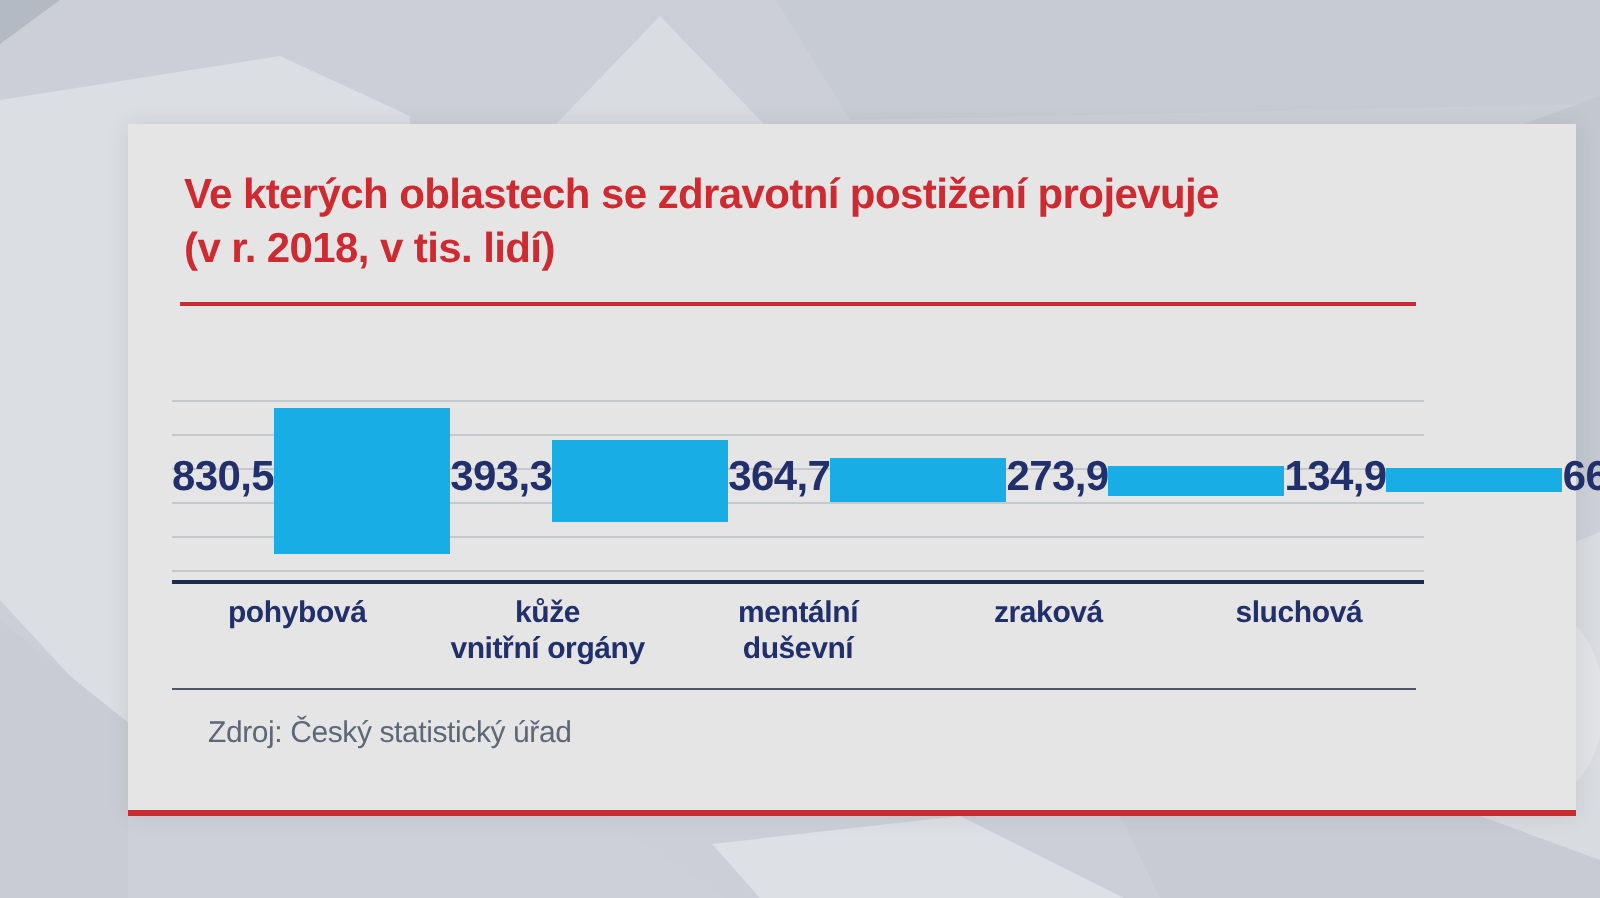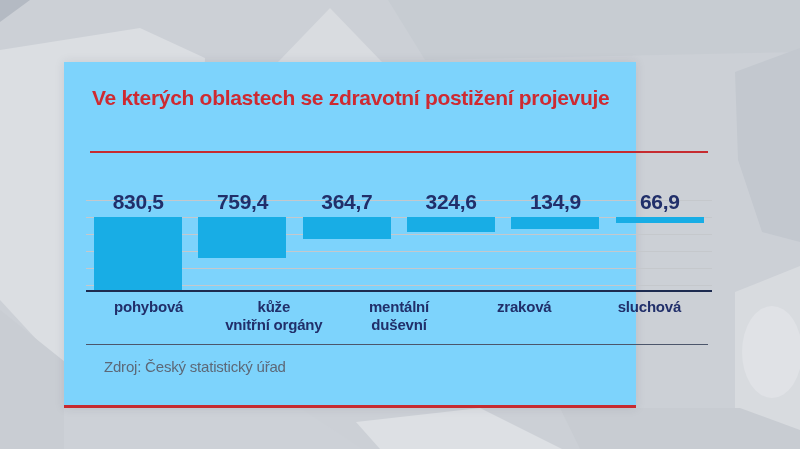--- a/index.html
+++ b/index.html
@@ -5,41 +5,41 @@
   html,body{margin:0;padding:0;}
   body{
     width:800px;height:449px;overflow:hidden;position:relative;
     font-family:"Liberation Sans","DejaVu Sans",sans-serif;
     background:#ccd0d6;
   }
   .stage{position:absolute;inset:0;width:800px;height:449px;}
   .map-bg{position:absolute;left:0;top:0;width:800px;height:449px;}
 
   .card{
-    position:absolute;left:64px;top:62px;width:572px;height:343px;
-    background:#7dd3fc;
+    position:absolute;left:64px;top:62px;width:724px;height:343px;
+    background:#e5e5e5;
     border-bottom:3px solid var(--accent-red,#c62b30);
     box-shadow:0 0 10px rgba(40,50,70,0.10);
   }
   .title{
     position:absolute;left:28px;top:22px;right:24px;
     color:var(--title-red,#ce2a31);
     font-size:21px;font-weight:bold;line-height:27px;letter-spacing:-0.3px;
   }
   .title-rule{
     position:absolute;left:26px;top:89px;width:618px;height:2px;
     background:var(--accent-red,#c62b30);
   }
   .plot{
     position:absolute;left:22px;top:128px;width:626px;height:100px;
     border-bottom:2px solid var(--baseline-navy,#1d2b50);
   }
   .gridline{position:absolute;left:0;width:100%;height:1px;background:#c5c8cc;}
   .cols{position:absolute;inset:0;display:flex;}
-  .col{flex:1;display:flex;flex-direction:column;justify-content:flex-start;align-items:center;}
+  .col{flex:1;display:flex;flex-direction:row;justify-content:flex-start;align-items:center;}
   .val{
     color:var(--navy-text,#212f6a);font-size:21px;font-weight:bold;
     margin-bottom:3px;letter-spacing:-0.3px;white-space:nowrap;
   }
   .bar{width:88px;background:var(--bar-cyan,#18ade5);}
   .cats{position:absolute;left:22px;top:236px;width:626px;display:flex;}
   .cat{
     flex:1;text-align:center;color:var(--navy-text,#212f6a);
     font-size:15px;font-weight:bold;line-height:18px;letter-spacing:-0.2px;
   }
@@ -66,47 +66,48 @@
     <ellipse cx="772" cy="352" rx="30" ry="46" fill="#e0e2e6"></ellipse>
     <polygon points="64,408 300,408 362,449 64,449" fill="#cdd1d7"></polygon>
     <polygon points="356,422 480,408 562,449 380,449" fill="#dde0e4"></polygon>
     <polygon points="560,408 740,408 800,430 800,449 580,449" fill="#c8ccd2"></polygon>
   </svg>
 
   <div class="card">
 
     <div class="title">
       <span>Ve kterých oblastech se zdravotní postižení projevuje</span><br>
+      <span>(v r. 2018, v tis. lidí)</span>
     </div>
 
     <div class="title-rule"></div>
 
     <div class="plot" id="plot">
 
     <div class="gridline" style="top: 10px;"></div>
         <div class="gridline" style="top: 27px;"></div>
         <div class="gridline" style="top: 44px;"></div>
         <div class="gridline" style="top: 61px;"></div>
         <div class="gridline" style="top: 78px;"></div>
         <div class="gridline" style="top: 95px;"></div>
         <div class="cols">
           <div class="col">
             <div class="val">830,5</div>
             <div class="bar" style="height: 73px;"></div>
           </div>
           <div class="col">
-            <div class="val">759,4</div>
+            <div class="val">393,3</div>
             <div class="bar" style="height: 41px;"></div>
           </div>
           <div class="col">
             <div class="val">364,7</div>
             <div class="bar" style="height: 22px;"></div>
           </div>
           <div class="col">
-            <div class="val">324,6</div>
+            <div class="val">273,9</div>
             <div class="bar" style="height: 15px;"></div>
           </div>
           <div class="col">
             <div class="val">134,9</div>
             <div class="bar" style="height: 12px;"></div>
           </div>
           <div class="col">
             <div class="val">66,9</div>
             <div class="bar" style="height: 6px;"></div>
           </div>

